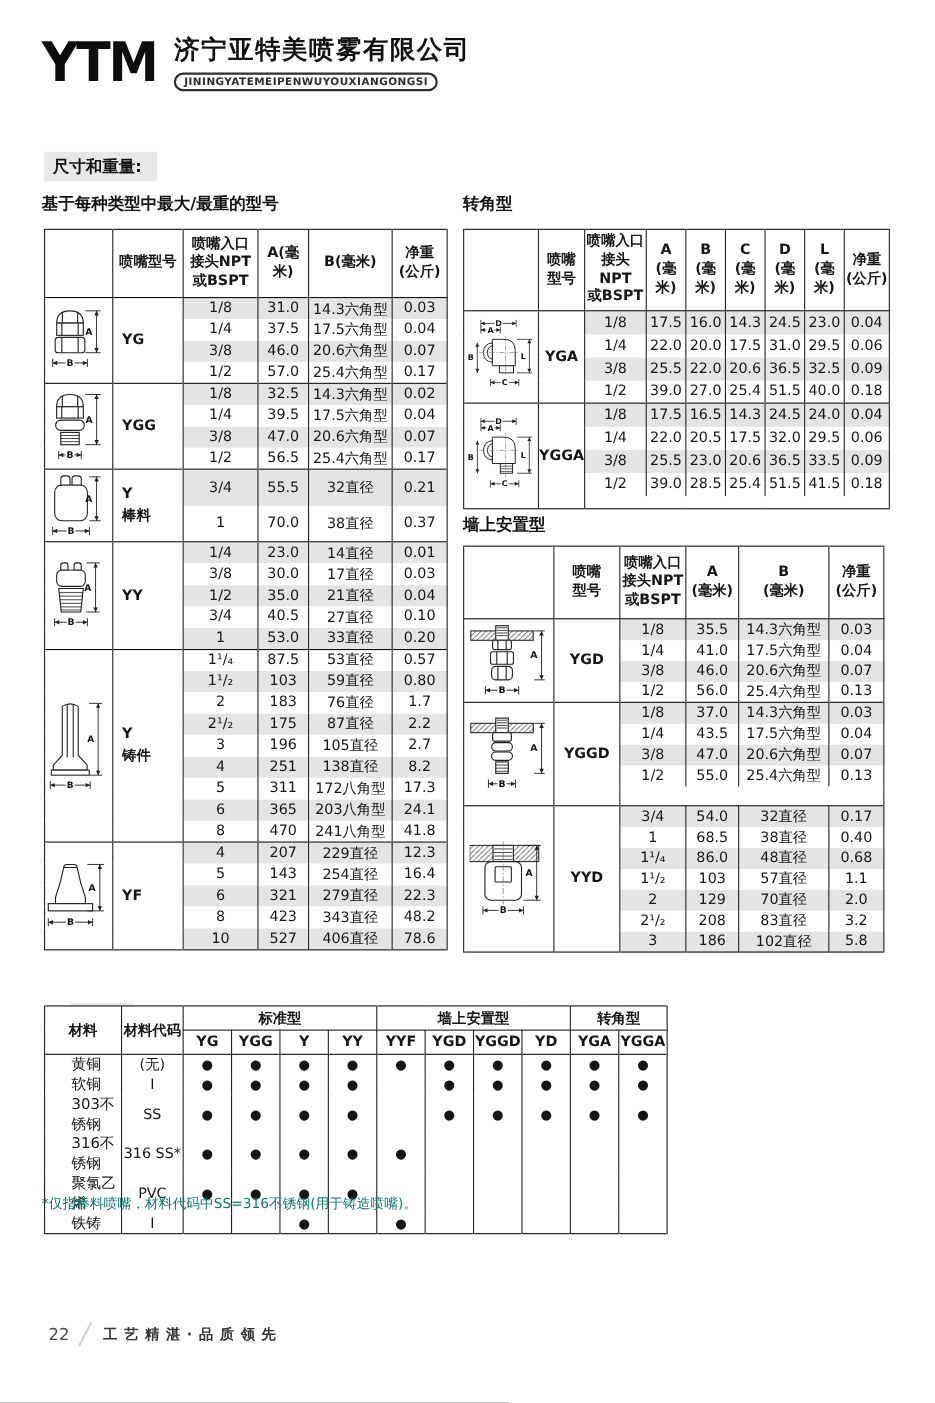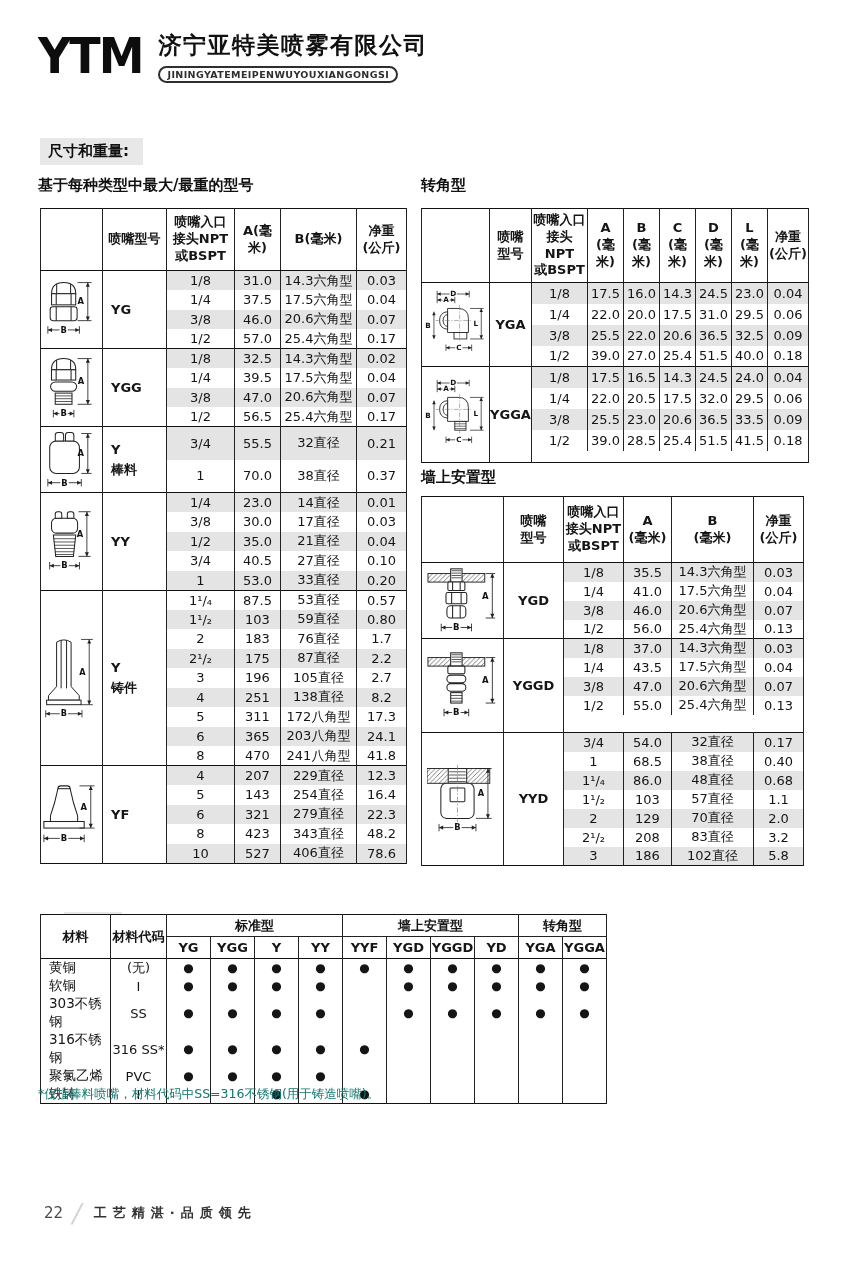--- a/index.html
+++ b/index.html
@@ -36,21 +36,21 @@
   #angle-table{left:421px;top:208px;}
   #wall-table{left:421px;top:496px;}
   
   #mat-table{position:absolute;left:40px;top:914px;border-collapse:collapse;table-layout:fixed;
              border:1.5px solid #111;background:#fff;}
   #mat-table th,#mat-table td{border-left:1px solid #222;border-right:1px solid #222;
              font-size:13px;text-align:center;padding:0;vertical-align:middle;color:#151515;}
   #mat-table thead th{font-weight:bold;}
   #mat-table thead{border-bottom:1.3px solid #111;margin-top:41px;}
   #mat-table th.gspan{border-bottom:1px solid #222;}
-  #mat-table td.mname{text-align:left;padding-left:8px;font-size:13.5px;}
+  #mat-table td.mname{text-align:left;padding-left:24px;font-size:13.5px;}
   #mat-table td.dot{font-size:12px;}
   #footnote{position:absolute;left:38px;top:1086px;font-size:12.5px;color:#0f766e;}
   
   .footer{position:absolute;left:44px;top:1198px;display:flex;align-items:center;}
   .pageno{font-size:15px;color:#4a4a4a;margin-right:10px;}
   .slash{font-size:26px;color:#d2d2d2;margin-right:12px;transform:skewX(-12deg);}
   .motto{font-size:13px;font-weight:bold;letter-spacing:6px;color:#333;}
   
   svg .ln{stroke:#222;stroke-width:1.1;fill:none;}
   svg .fil{fill:#fff;stroke:#222;stroke-width:1.1;}

